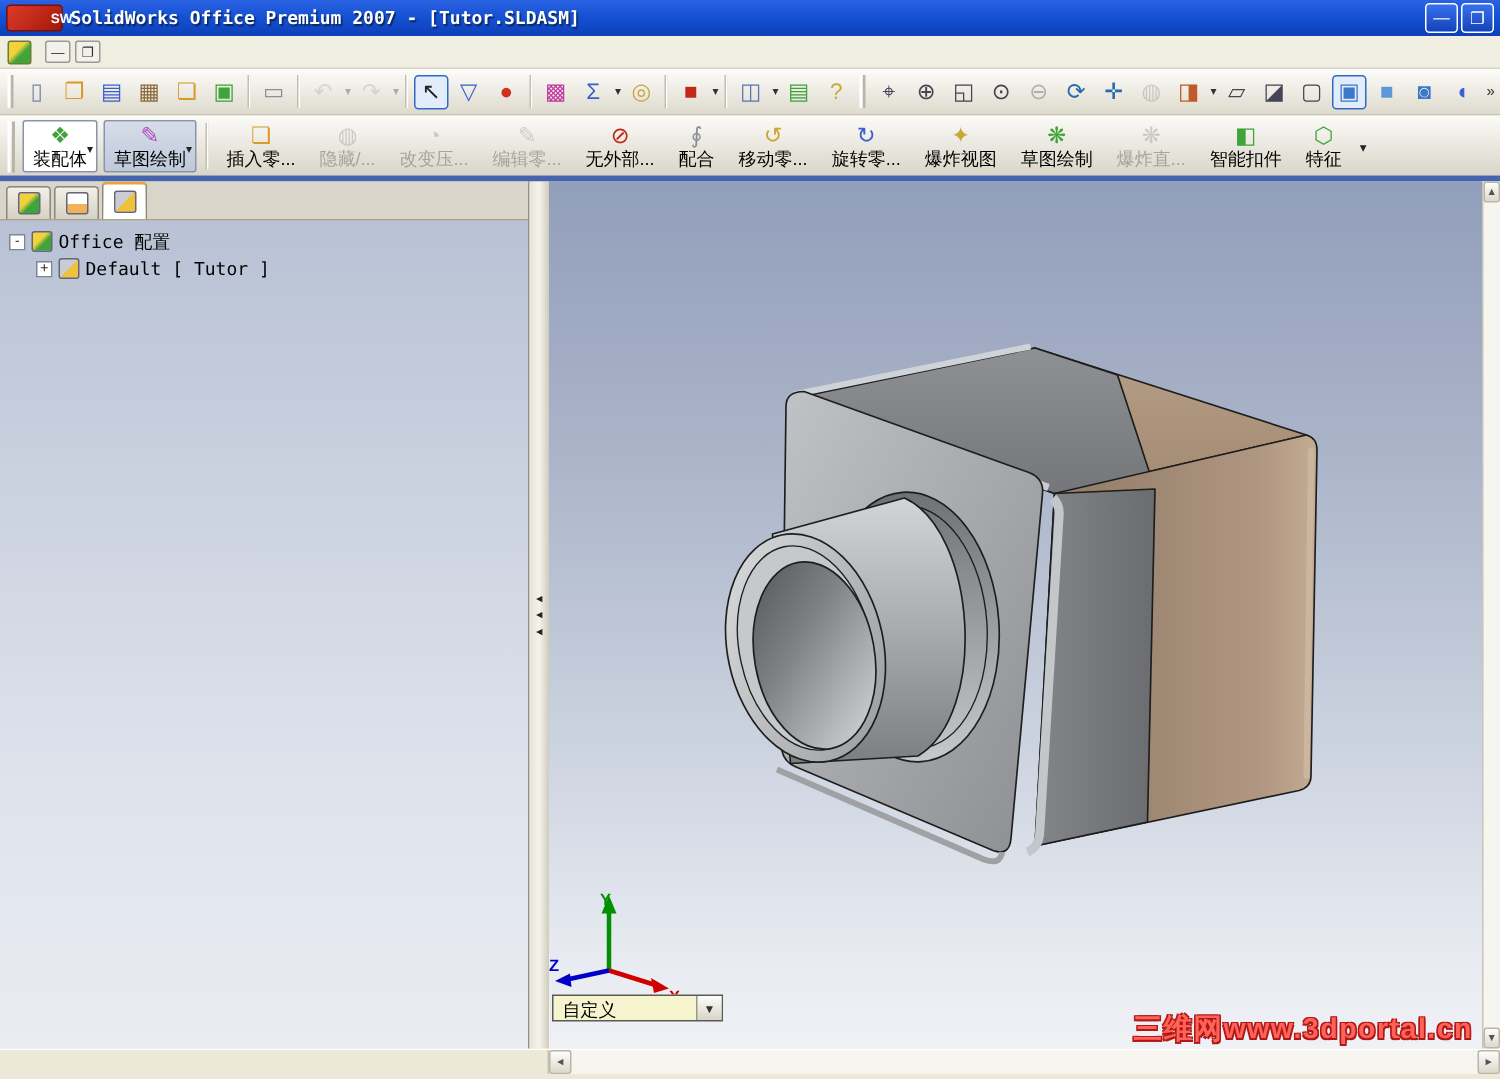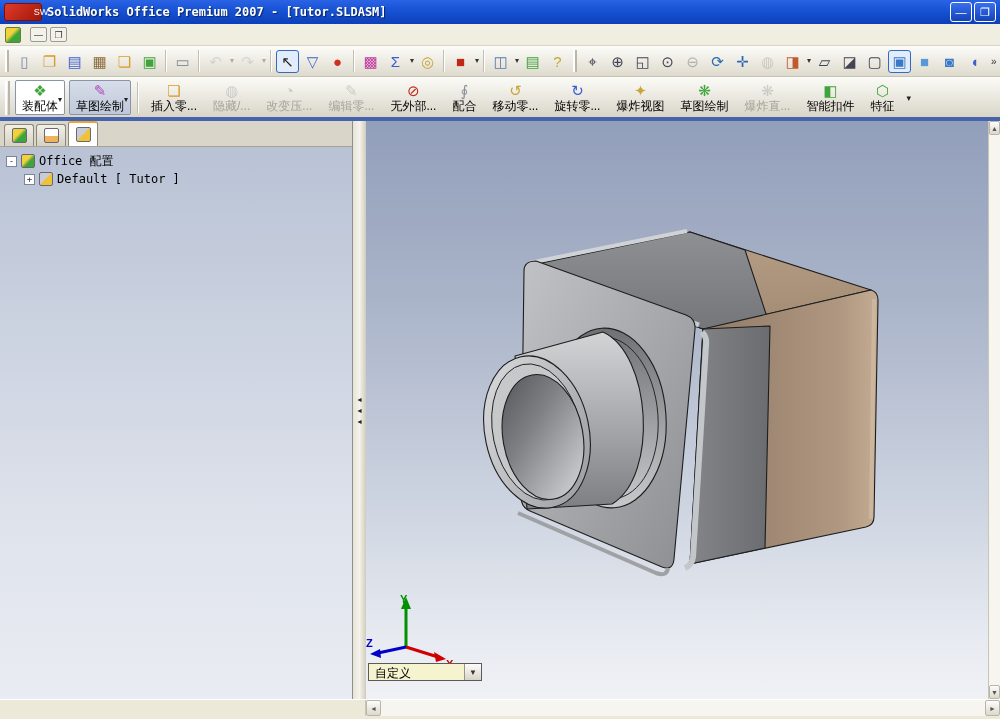--- a/index.html
+++ b/index.html
@@ -3,21 +3,21 @@
 <meta charset="utf-8">
 <style>
   * { margin:0; padding:0; box-sizing:border-box; }
   html,body { width:1000px; height:719px; overflow:hidden;
     font-family:"Liberation Sans", sans-serif; font-size:12px; background:#ece9d8; }
 
   
   .titlebar { height:24px; background:linear-gradient(180deg,#2a63e4 0%,#1550d2 50%,#0d3fb8 100%);
     display:flex; align-items:center; padding:0 4px; color:#fff; }
   .sw-logo { width:17px; height:18px; background:linear-gradient(135deg,#e03a2a,#a01808);
-    border:1px solid #7a1005; border-radius:3px; color:#fff; font-size:9px; font-weight:normal;
+    border:1px solid #7a1005; border-radius:3px; color:#fff; font-size:9px; font-weight:bold;
     display:flex; align-items:center; justify-content:center; margin-right:5px;padding-left:36px; }
   .title-text { font-family:"DejaVu Sans Mono", monospace; font-weight:bold; font-size:12px;
     text-shadow:1px 1px 1px #08255e; flex:1; white-space:nowrap; }
   .winbtn { width:22px; height:20px; margin-left:2px; border:1px solid #fff; border-radius:3px;
     background:linear-gradient(180deg,#3a70f0,#1243b8); color:#fff; font-size:11px;
     display:flex; align-items:center; justify-content:center; }
 
   
   .menubar { height:22px; background:#f0eee1; border-bottom:1px solid #d8d4c8;
     display:flex; align-items:center; padding:0 3px; }
@@ -368,20 +368,21 @@
       <text x="34" y="14" font-size="11" font-weight="bold" fill="#009000">Y</text>
       <text x="80" y="79" font-size="11" font-weight="bold" fill="#d00000">X</text>
       <text x="0" y="58" font-size="11" font-weight="bold" fill="#0000c8">Z</text>
     </svg>
 
     <div class="combo">
       <div class="cval">自定义</div>
       <div class="cbtn">▼</div>
     </div>
 
+    <div class="watermark">三维网www.3dportal.cn</div>
   </div>
 
   <div class="vscroll">
     <div class="sbtn">▲</div>
     <div class="sbtn">▼</div>
   </div>
 </div>
 
 <div class="bottombar">
   <div class="bb-left"></div>

